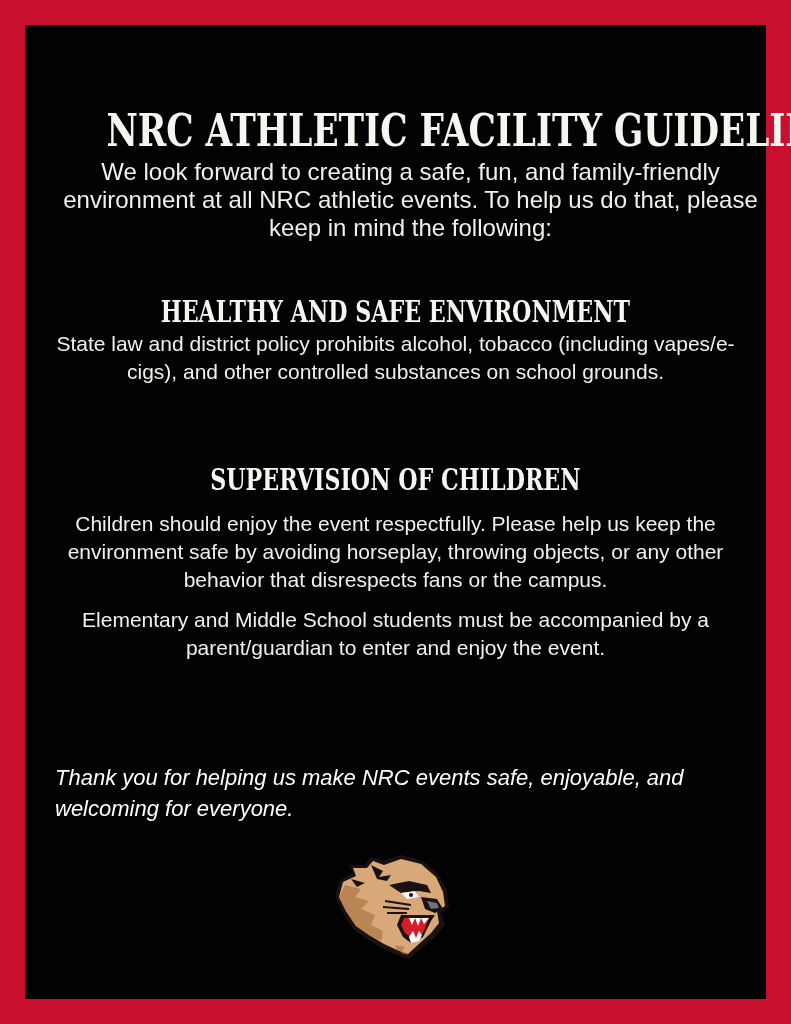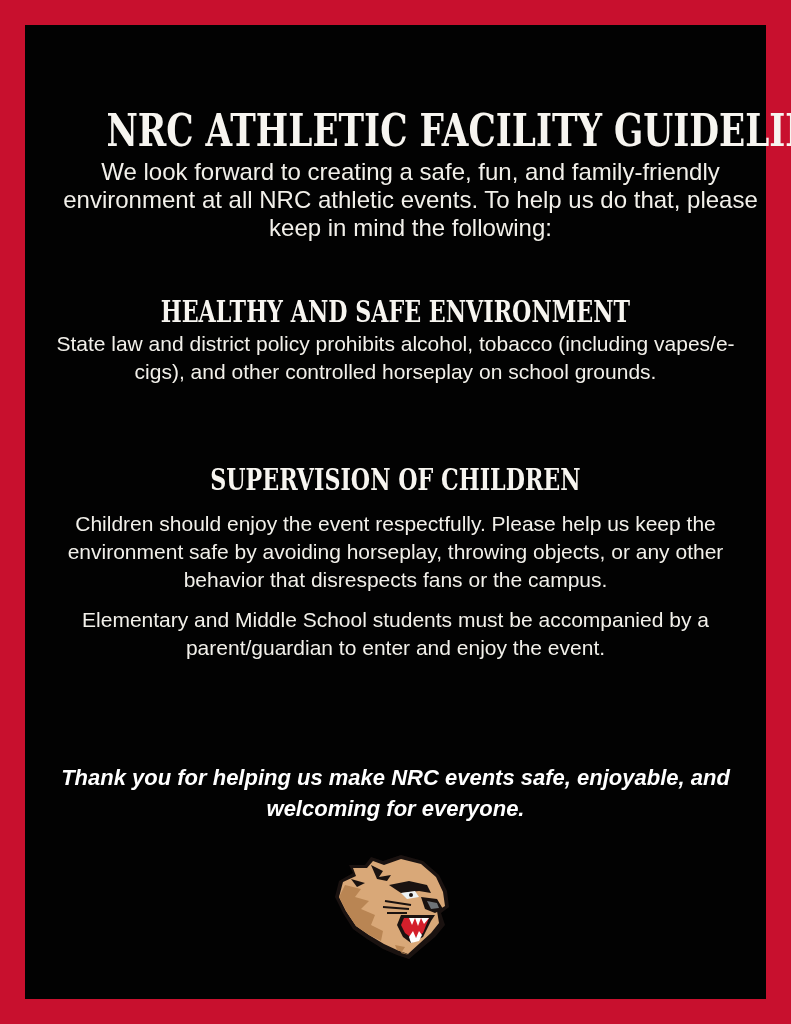--- a/index.html
+++ b/index.html
@@ -80,24 +80,23 @@
       margin: 0;
     }
     .body-1 { top: 305px; }
     .body-2 { top: 473px; }
     .body-2 p { margin: 12px; }
     .closing {
       position: absolute;
       left: 30px;
       top: 737px;
       width: 681px;
-      text-align: center;
       font-size: 22px;
       line-height: 31px;
-      font-weight: bold;
+      font-weight: normal;
       font-style: italic;
       color: #ffffff;
       margin: 0;
     }
     .logo {
       position: absolute;
       left: 306px;
       top: 826px;
       width: 120px;
       height: 110px;
@@ -106,21 +105,21 @@
 </head>
 <body>
 
 <div class="panel">
 
   <h1 class="title">NRC ATHLETIC FACILITY GUIDELINES</h1>
 
   <p class="intro">We look forward to creating a safe, fun, and family-friendly environment at all NRC athletic events. To help us do that, please keep in mind the following:</p>
 
   <h2 class="section-heading heading-1">HEALTHY AND SAFE ENVIRONMENT</h2>
-  <p class="section-body body-1">State law and district policy prohibits alcohol, tobacco (including vapes/e-cigs), and other controlled horseplay on school grounds.</p>
+  <p class="section-body body-1">State law and district policy prohibits alcohol, tobacco (including vapes/e-cigs), and other controlled substances on school grounds.</p>
 
   <h2 class="section-heading heading-2">SUPERVISION OF CHILDREN</h2>
   <div class="section-body body-2">
     <p>Children should enjoy the event respectfully. Please help us keep the environment safe by avoiding horseplay, throwing objects, or any other behavior that disrespects fans or the campus.</p>
     <p>Elementary and Middle School students must be accompanied by a parent/guardian to enter and enjoy the event.</p>
   </div>
 
   <p class="closing">Thank you for helping us make NRC events safe, enjoyable, and welcoming for everyone.</p>
 
   <div class="logo">

